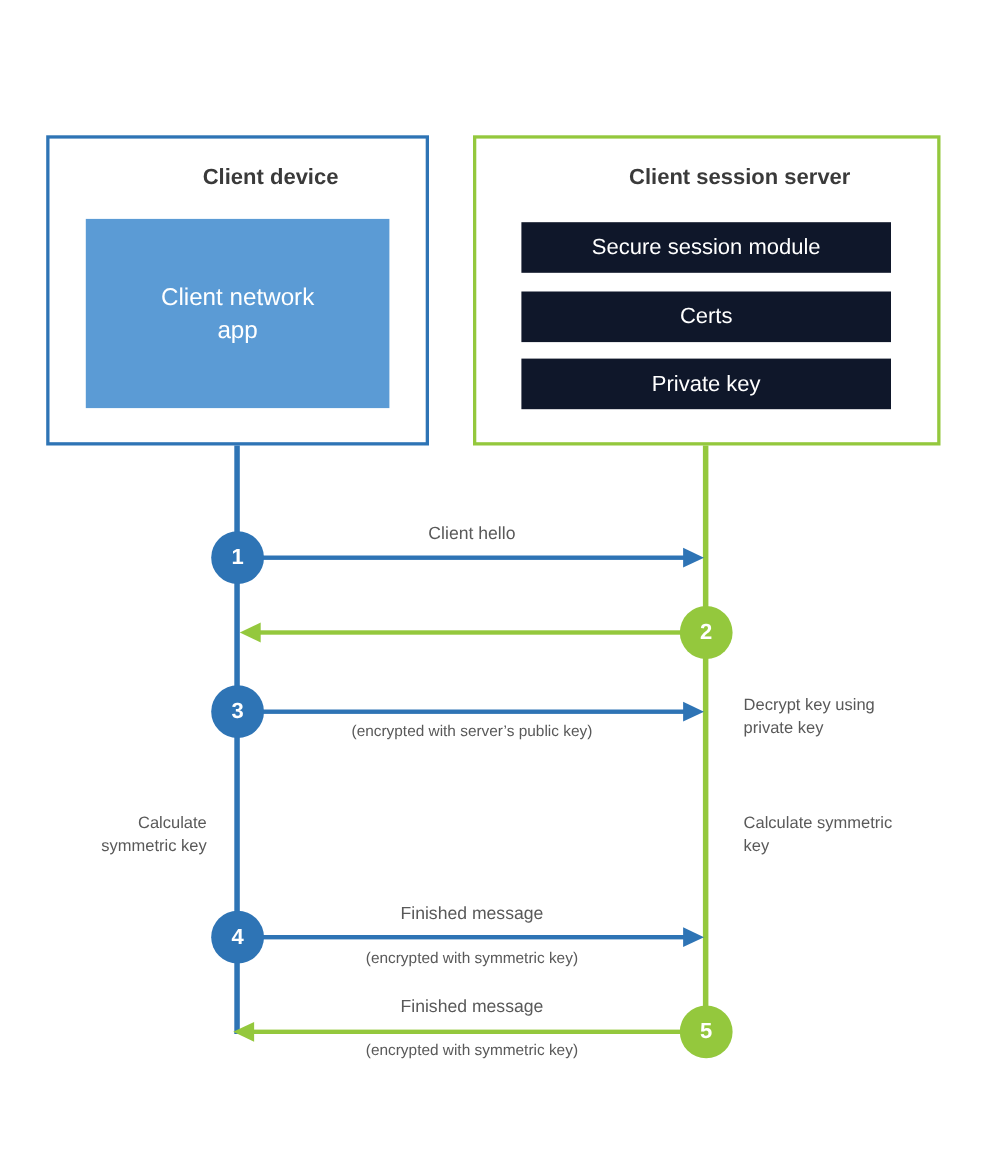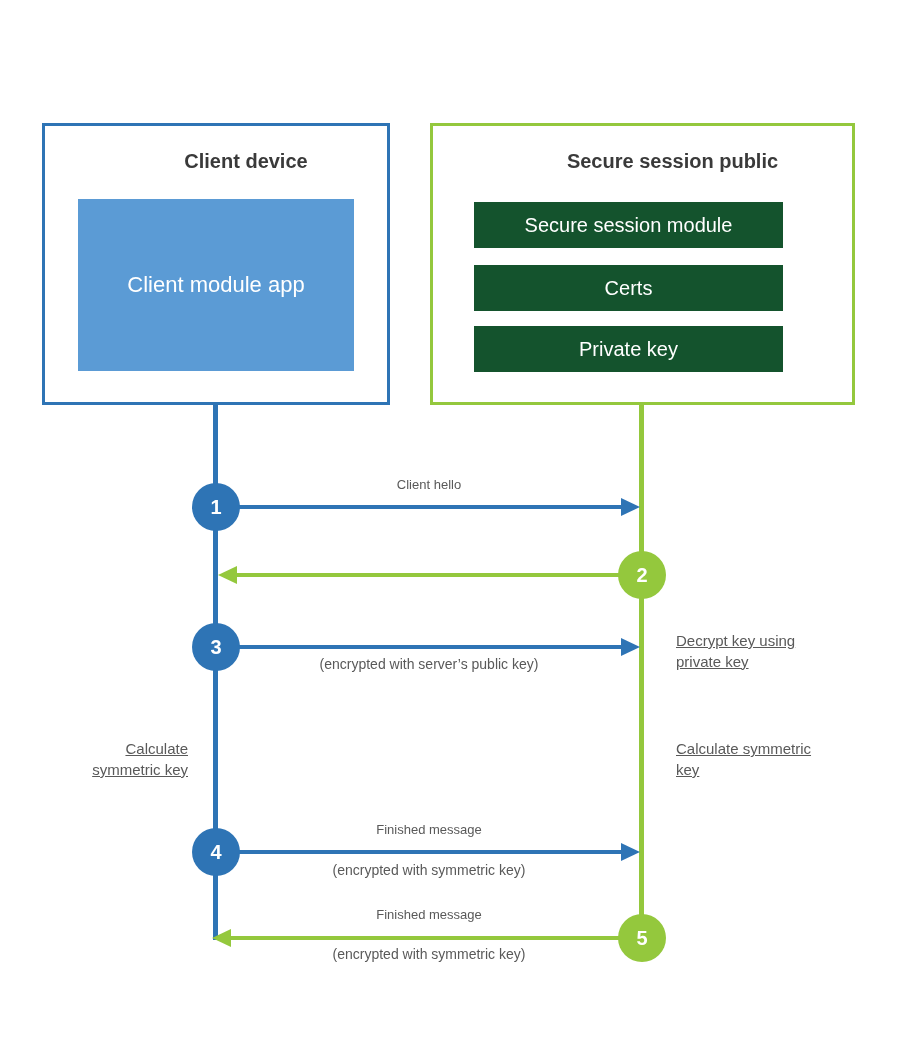--- a/index.html
+++ b/index.html
@@ -53,22 +53,22 @@
     display: block;
     width: 180px;
     text-align: center;
     color: #ffffff;
     font-size: 22px;
     line-height: 1.35;
   }
   .server-bar {
     position: absolute;
     left: 41px;
-    width: 309px; height: 46px;
-    background: #14532d;
+    width: 336px; height: 46px;
+    background: #0f172a;
     color: #ffffff;
     font-size: 20px;
     text-align: center;
     line-height: 46px;
   }
   .bar-0 { top: 76px; }
   .bar-1 { top: 139px; }
   .bar-2 { top: 200px; }
   
   .lifeline { position: absolute; top: 405px; width: 5px; }
@@ -98,57 +98,56 @@
     align-items: center;
     justify-content: center;
   }
   .circle-blue  { background: #2e74b5; }
   .circle-green { background: #94c83d; }
   
   .msg-label {
     position: absolute;
     left: 218px; width: 422px;
     text-align: center;
-    font-size: 13px;
+    font-size: 16px;
     color: #595959;
   }
   .msg-sublabel {
     position: absolute;
     left: 218px; width: 422px;
     text-align: center;
     font-size: 14px;
     color: #595959;
   }
   
   .side-note {
     position: absolute;
     font-size: 15px;
     line-height: 1.38;
     color: #595959;
-    text-decoration: underline;
   }
   .note-decrypt    { left: 676px; top: 631px; width: 140px; text-align: left; }
   .note-calc-left  { left: 66px;  top: 739px; width: 122px; text-align: right; }
   .note-calc-right { left: 676px; top: 739px; width: 140px; text-align: left; }
 </style>
 </head>
 <body>
 
 <div class="canvas">
 
 
   <div class="actor-box client-box">
     <div class="box-title">Client device</div>
     <div class="client-app">
-      <span>Client module app</span>
+      <span>Client network app</span>
     </div>
   </div>
 
   <div class="actor-box server-box">
-    <div class="box-title">Secure session public</div>
+    <div class="box-title">Client session server</div>
     <div class="server-bar bar-0">Secure session module</div>
     <div class="server-bar bar-2">Private key</div>
     <div class="server-bar bar-1">Certs</div>
   </div>
 
   <div class="lifeline lifeline-client"></div>
   <div class="lifeline lifeline-server"></div>
 
   <div class="msg-label" style="top:477px;">Client hello</div>
   <div class="arrow-line blue" style="left:216px; top:505px; width:407px;"></div>

